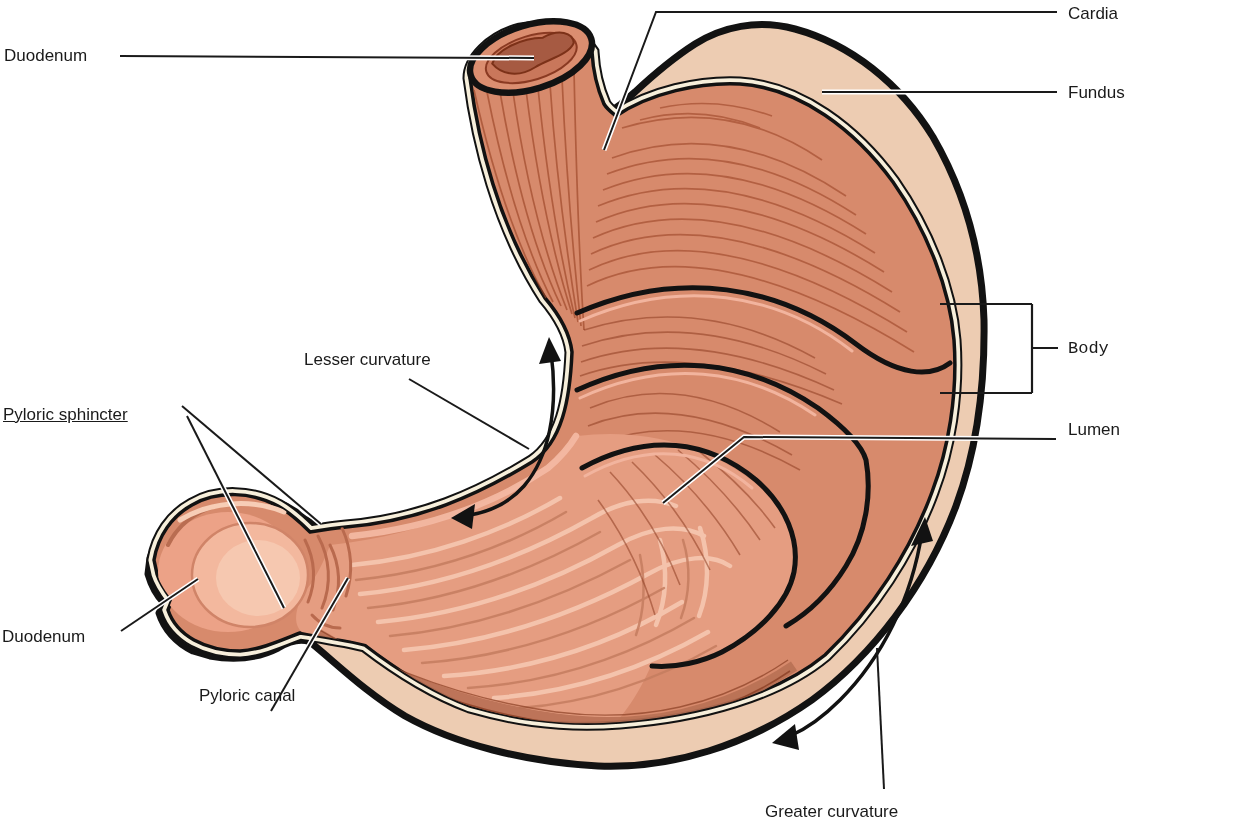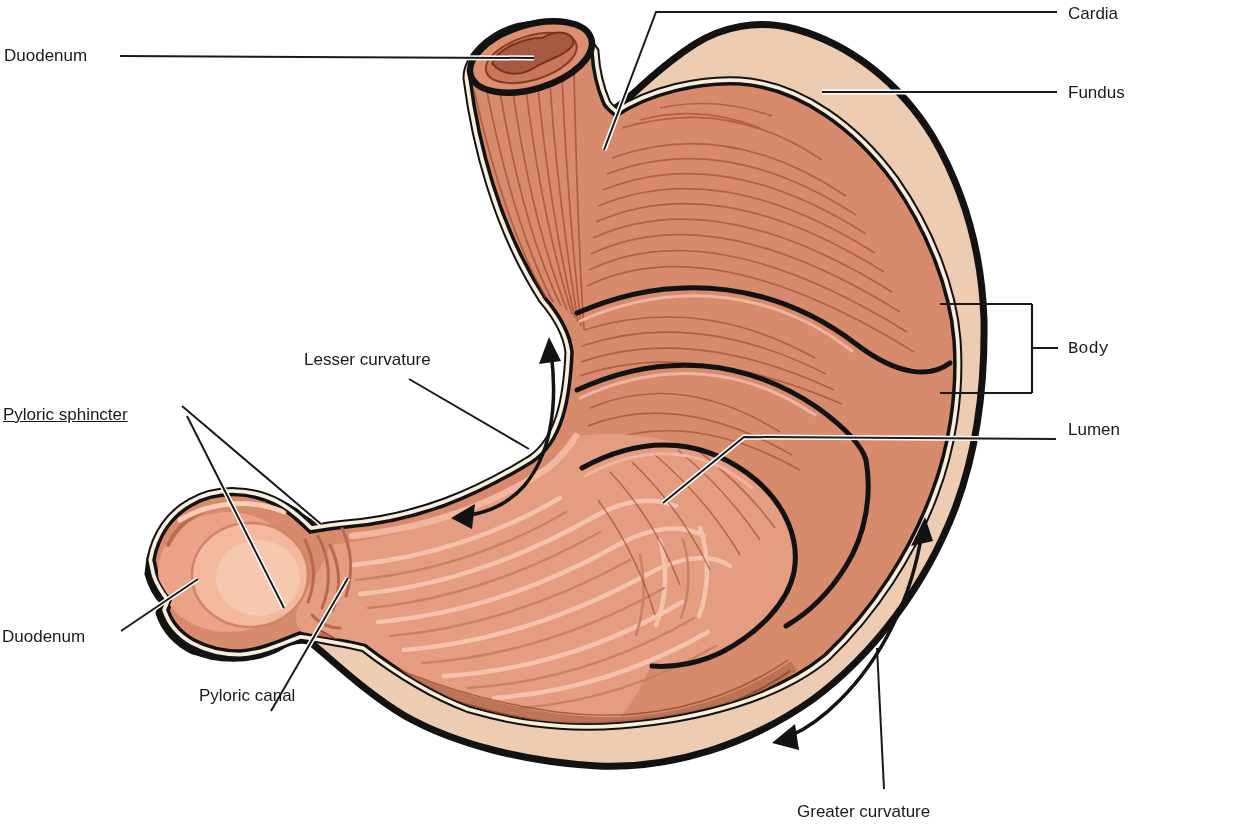--- a/index.html
+++ b/index.html
@@ -232,15 +232,15 @@
   <div class="lbl" style="left:1068px;top:0px;">Cardia</div>
   <div class="lbl" style="left:1068px;top:79px;">Fundus</div>
   <div class="lbl" style="left:1068px;top:335px;font-family:Liberation Mono, monospace;">Body</div>
   <div class="lbl" style="left:1068px;top:416px;">Lumen</div>
   <div class="lbl" style="left:304px;top:346px;">Lesser curvature</div>
   <div class="lbl" style="left:3px;top:401px;text-decoration:underline;">
     <div>Pyloric sphincter</div>
   </div>
   <div class="lbl" style="left:2px;top:623px;">Duodenum</div>
   <div class="lbl" style="left:199px;top:682px;">Pyloric canal</div>
-  <div class="lbl" style="left:797px;top:798px;">Greater curvature</div>
+  <div class="lbl" style="left:765px;top:798px;">Greater curvature</div>
 
 </div>
 
 </body></html>

